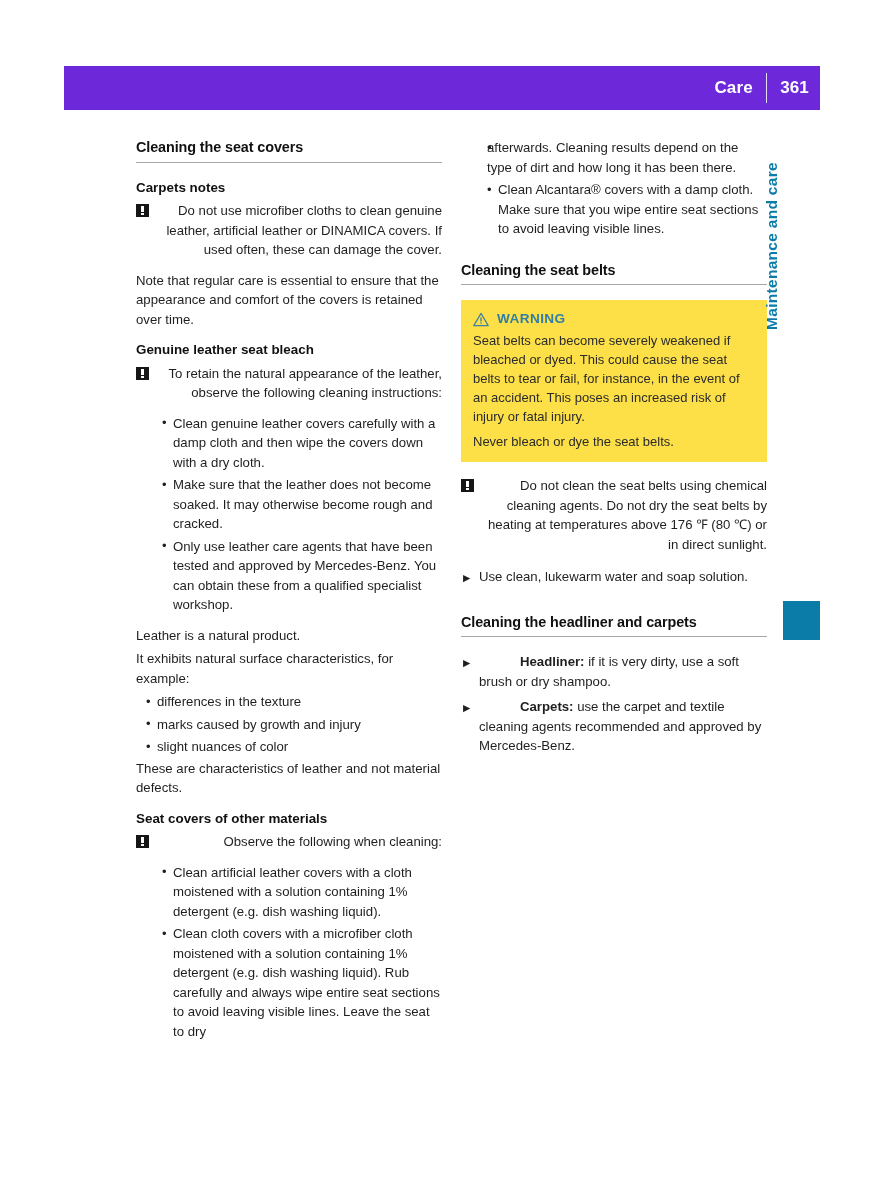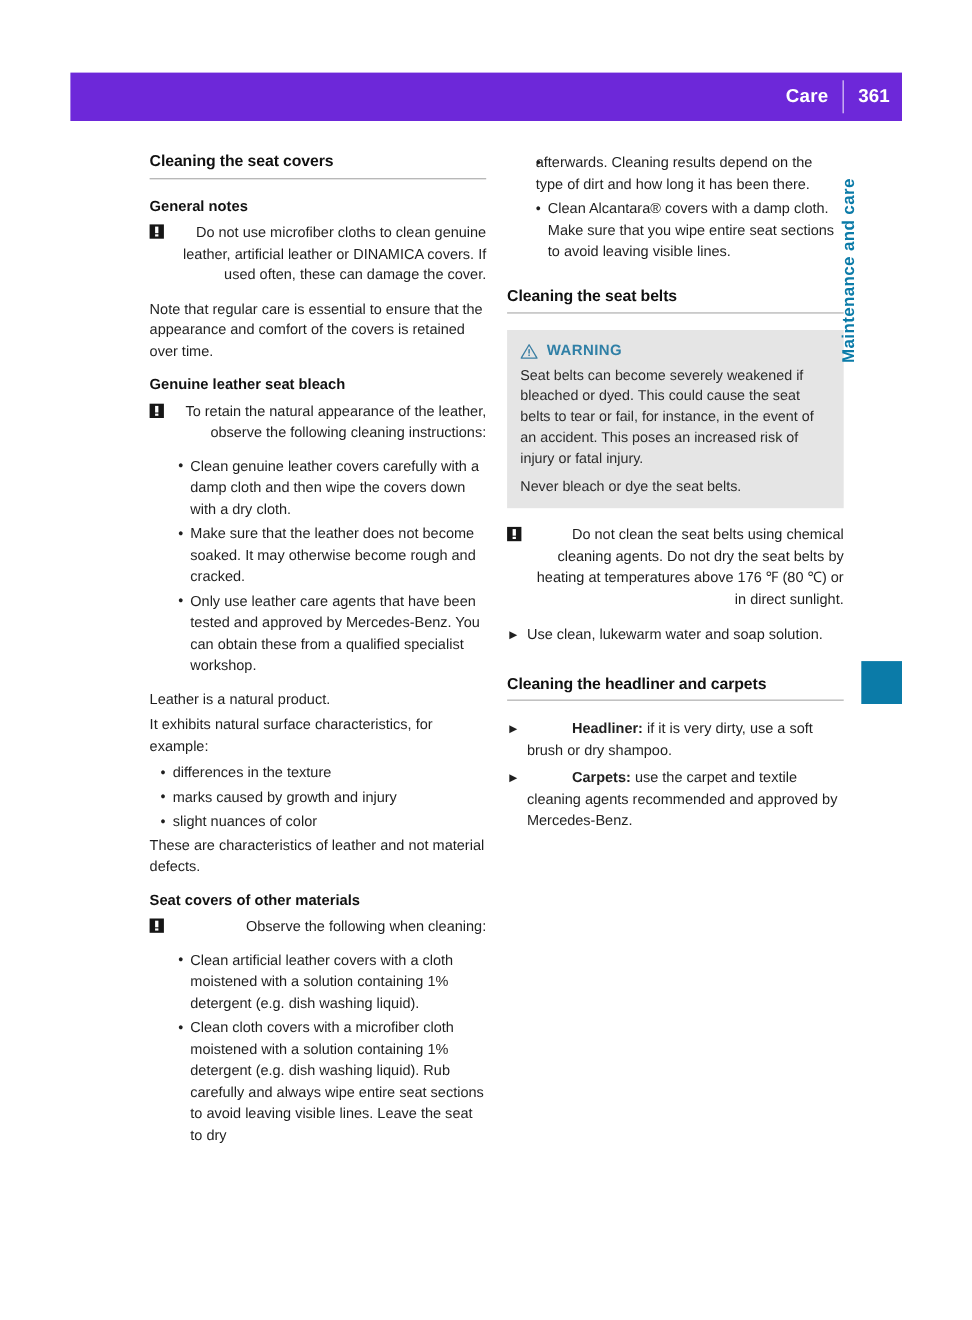--- a/index.html
+++ b/index.html
@@ -167,21 +167,21 @@
     left: 0;
     top: 0.5px;
     font-size: 9.5px;
     line-height: 19.5px;
     color: #1f1f1f;
   }
   .lead { font-weight: bold; margin-left: 41px; }
 
   
   .warning-box {
-    background: #e5e5e5;
+    background: #fde047;
     padding: 9px 12px 11px 12px;
     margin: 0 0 14px 0;
     line-height: 19px;
   }
   .warning-head {
     display: flex;
     align-items: center;
     gap: 8px;
     margin-bottom: 3px;
   }
@@ -237,21 +237,21 @@
   <span id="header-divider"></span>
   <span id="header-page-number">361</span>
 </div>
 
 <div id="content">
 
   <div id="left-column" class="column">
 
     <h2 class="section-heading">Cleaning the seat covers</h2>
 
-    <h3 class="sub-heading">General notes</h3>
+    <h3 class="sub-heading">Carpets notes</h3>
 
     <div class="note-block">
       <span class="warn-sq"></span>
       <span>Do not use microfiber cloths to clean genuine leather, artificial leather or DINAMICA covers. If used often, these can damage the cover.</span>
     </div>
 
     <p class="para">Note that regular care is essential to ensure that the appearance and comfort of the covers is retained over time.</p>
 
     <h3 class="sub-heading">Genuine leather seat bleach</h3>
 

